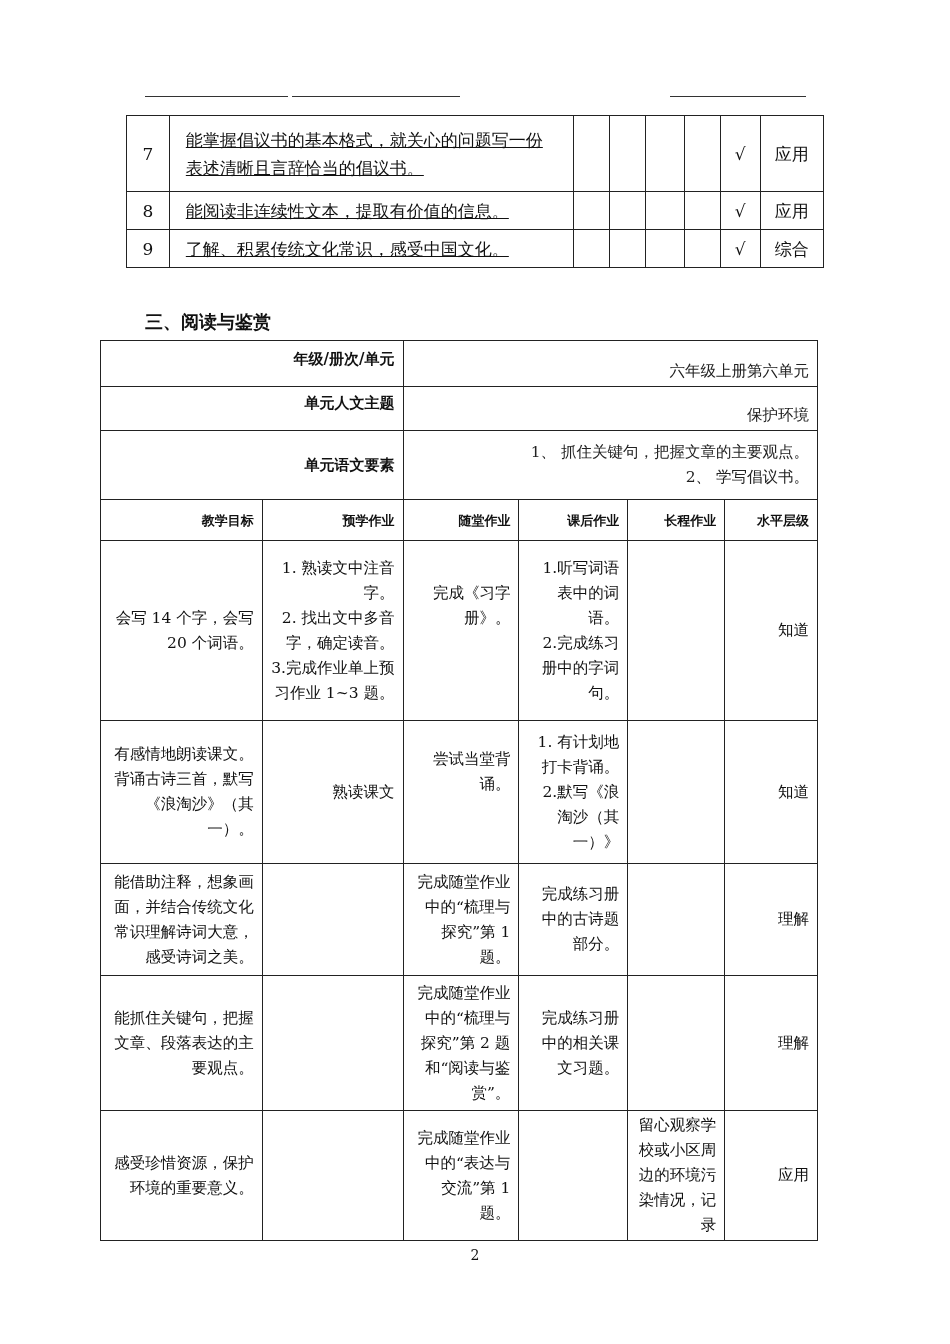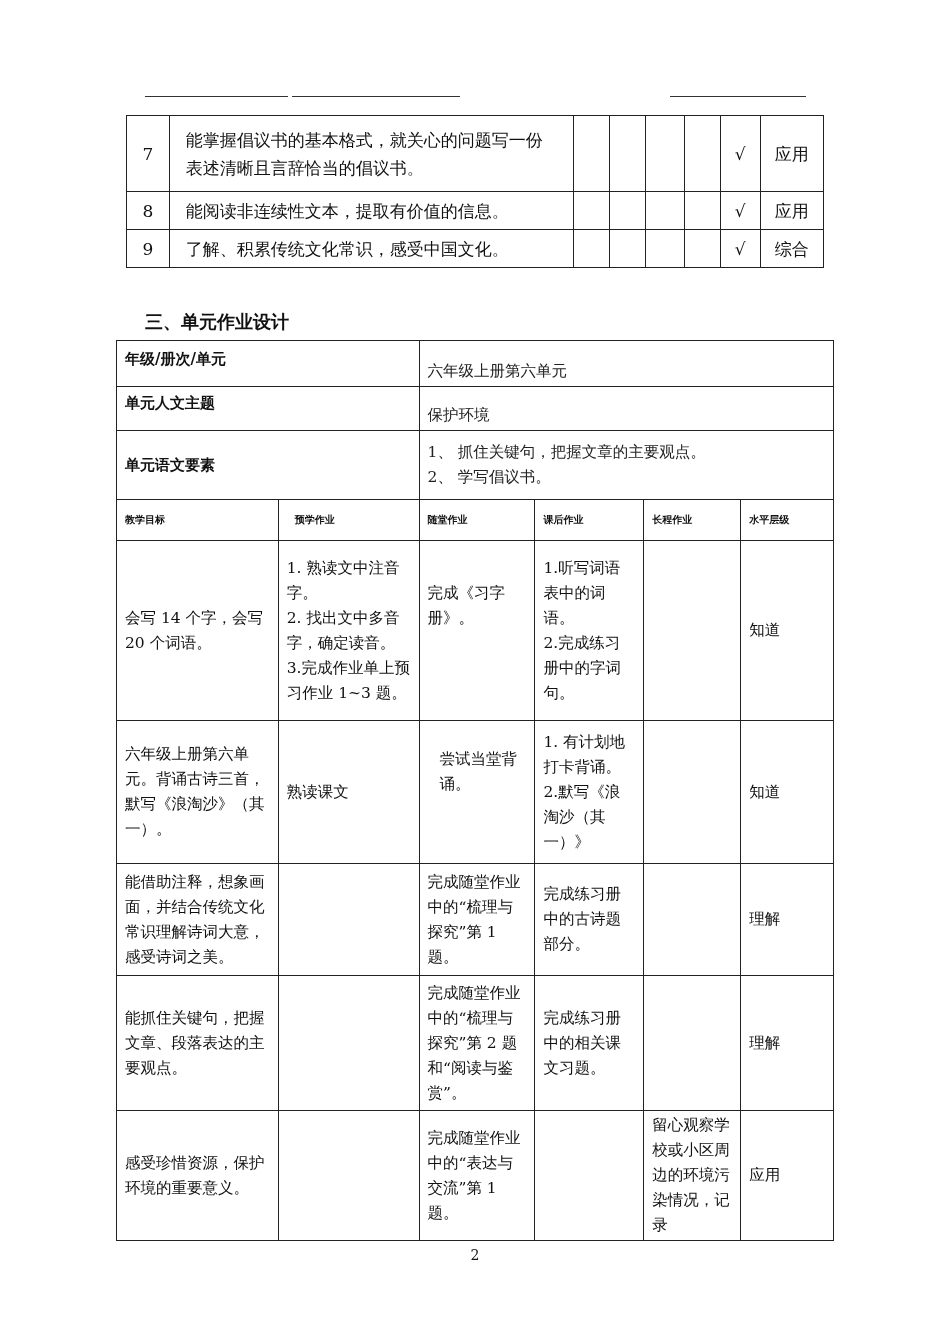--- a/index.html
+++ b/index.html
@@ -4,30 +4,30 @@
 <style>
   html, body { margin: 0; padding: 0; background: #ffffff; }
   body { width: 950px; height: 1344px; position: relative; font-family: "DejaVu Serif", "Liberation Serif", serif; color: #111; overflow: hidden; }
   .hdr-line { position: absolute; top: 96px; height: 1px; background: #333; }
   table { border-collapse: collapse; position: absolute; }
   td, th { border: 1px solid #222; padding: 0; vertical-align: middle; font-size: 15.5px; line-height: 25px; }
   
   #t1 { left: 126px; top: 115px; width: 698px; }
   #t1 td { font-size: 17px; line-height: 28px; }
   #t1 .num { text-align: center; width: 43px; }
-  #t1 .desc { padding: 4px 16px; width: 384px; }
+  #t1 .desc { padding: 4px 16px; width: 384px; text-decoration: underline; }
   #t1 .chk { width: 36px; text-align: center; }
   #t1 .chk1 { width: 28px; } #t1 .chk2 { width: 34px; } #t1 .chk3 { width: 40px; } #t1 .chk4 { width: 33px; } #t1 .chk5 { width: 40px; }
   #t1 .lvl { text-align: center; width: 64px; }
   .section-title { position: absolute; left: 145px; top: 310px; font-family: "DejaVu Sans", "Liberation Sans", sans-serif; font-weight: bold; font-size: 18px; }
-  #t2 { left: 116px; top: 340px; width: 718px; }
+  #t2 { left: 100px; top: 340px; width: 718px; text-align: right; }
   #t2 td { padding: 2px 8px; vertical-align: middle; }
   #t2 .lbl { font-family: "DejaVu Sans", "Liberation Sans", sans-serif; font-weight: bold; font-size: 15px; }
   #t2 .val { color: #222; }
-  #t2 .hd { font-family: Liberation Mono, monospace; font-weight: bold; font-size: 10px; height: 36px; }
+  #t2 .hd { font-family: Liberation Sans, sans-serif; font-weight: bold; font-size: 13px; height: 36px; }
   #t2 td p { margin: 0; }
   #t2 td p + p { margin-top: 0; }
   .page-no { position: absolute; top: 1247px; left: 0; width: 950px; text-align: center; font-size: 14px; }
 </style>
 </head>
 <body>
 
 <div class="hdr-line" style="left:145px;width:143px;"></div>
 <div class="hdr-line" style="left:292px;width:168px;"></div>
 <div class="hdr-line" style="left:670px;width:136px;"></div>
@@ -60,21 +60,21 @@
       <td class="chk"></td>
       <td class="chk"></td>
       <td class="chk"></td>
       <td class="chk"></td>
       <td class="chk">√</td>
       <td class="lvl">综合</td>
     </tr>
   </tbody>
 </table>
 
-<div class="section-title">三、单元作业设计</div>
+<div class="section-title">三、阅读与鉴赏</div>
 
 <table id="t2">
   <colgroup>
     <col style="width:162px">
       <col style="width:141px">
       <col style="width:116px">
       <col style="width:109px">
       <col style="width:97px">
       <col style="width:93px">
   </colgroup>
@@ -115,21 +115,21 @@
       </td>
       <td>
         <p>1.听写词语表中的词语。</p>
         <p>2.完成练习册中的字词句。</p>
       </td>
       <td></td>
       <td>知道</td>
     </tr>
 
     <tr style="height:143px;">
-      <td>六年级上册第六单元。背诵古诗三首，默写《浪淘沙》（其一）。</td>
+      <td>有感情地朗读课文。背诵古诗三首，默写《浪淘沙》（其一）。</td>
       <td>
         <p>熟读课文</p>
       </td>
       <td style="vertical-align:top;padding-top:26px;padding-left:20px;">
         <p>尝试当堂背诵。</p>
       </td>
       <td>
         <p>1. 有计划地打卡背诵。</p>
         <p>2.默写《浪淘沙（其一）》</p>
       </td>

